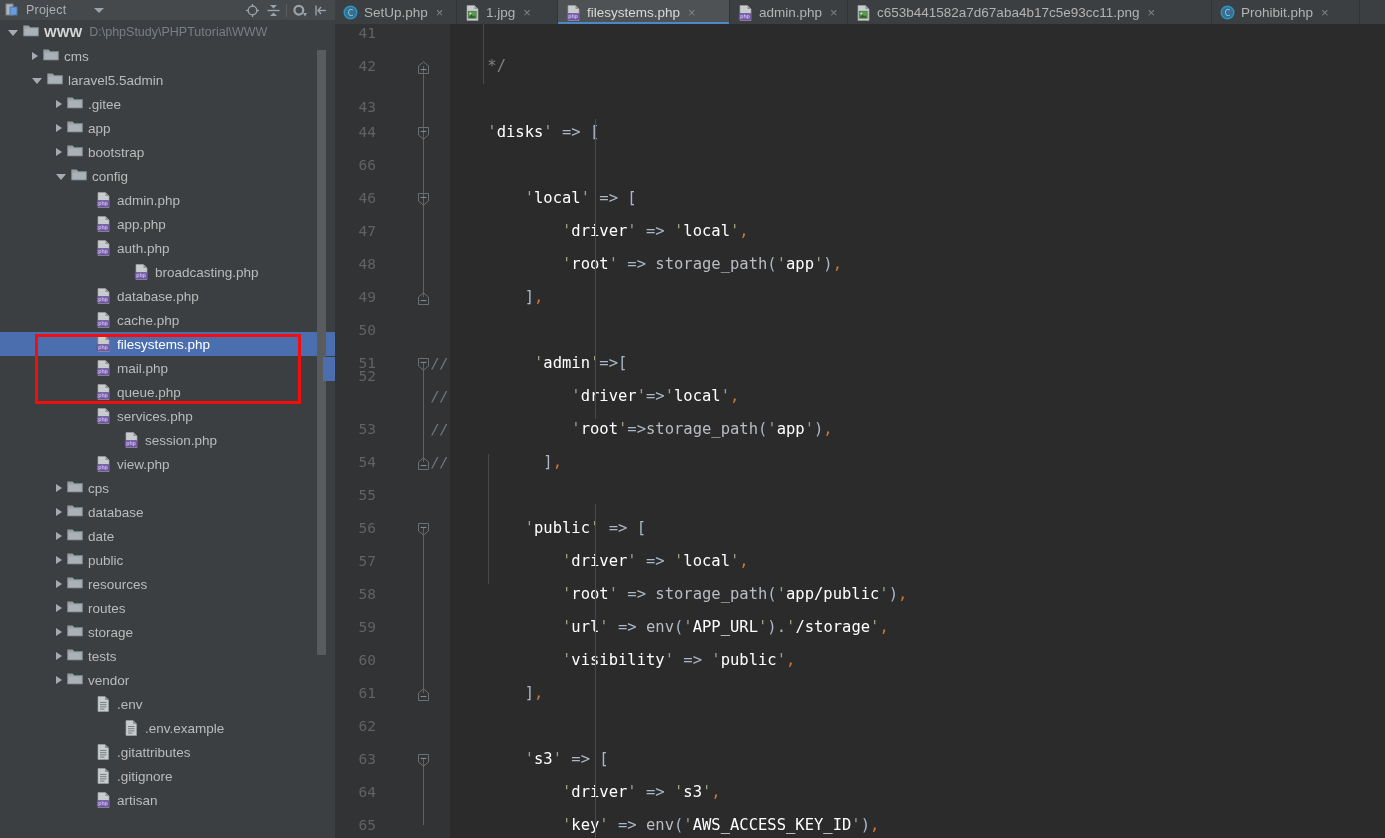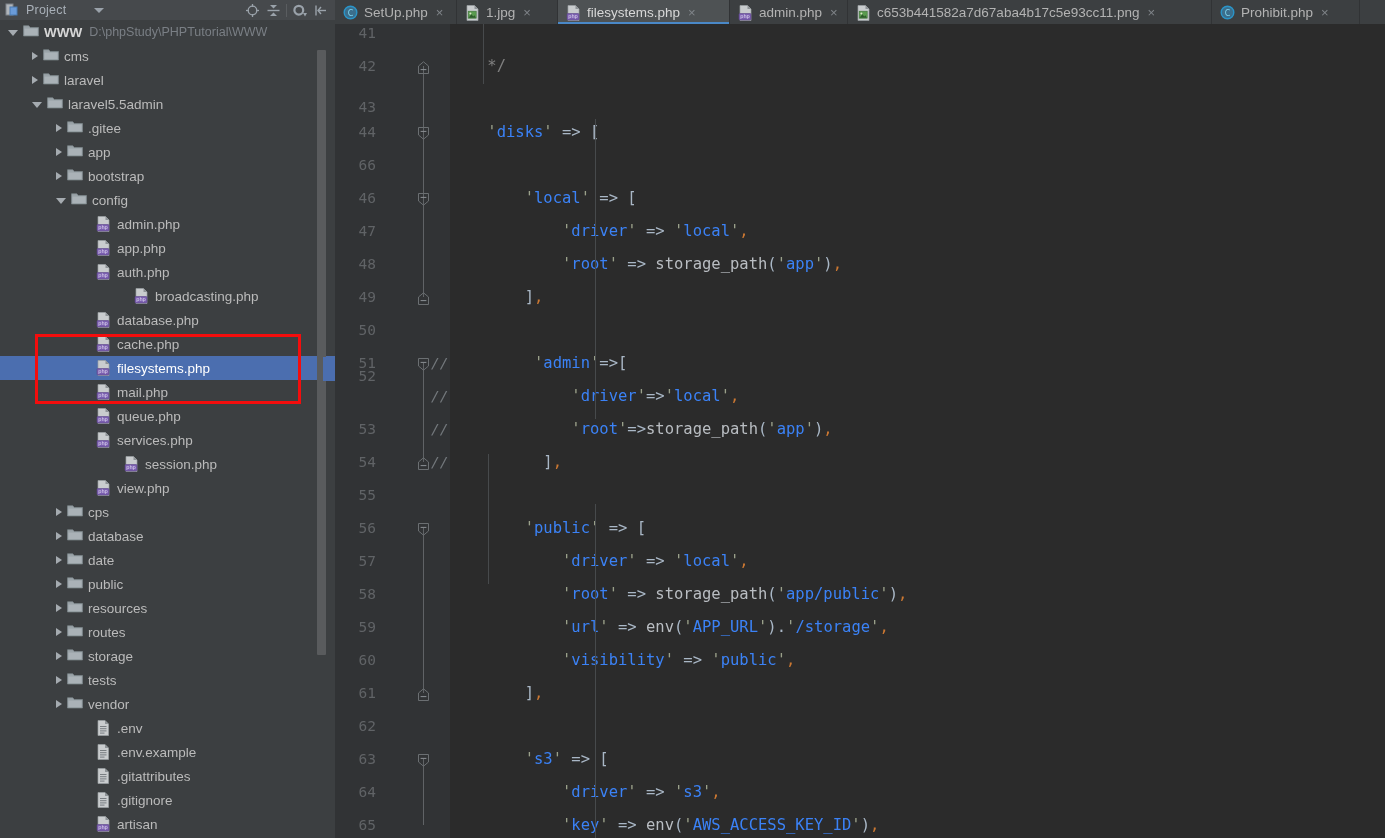--- a/index.html
+++ b/index.html
@@ -124,21 +124,21 @@
     font-family: "DejaVu Sans Mono", monospace; font-style: italic;
   }
   .iguide { position: absolute; width: 1px; background: #474a4c; }
 
   #code {
     position: absolute; left: 115px; top: 0; width: 935px; height: 814px;
     font-family: "DejaVu Sans Mono", monospace; font-size: 15.5px;
     white-space: pre;
   }
   .cline { position: absolute; left: 0; height: 33px; line-height: 33px; }
-  .s   { color: #3b82f6; }   
+  .s   { color: #ffffff; }   
   .q   { color: #9aa08a; }   
   .op  { color: #a9b7c6; }   
   .fn  { color: #b9bdc2; }   
   .pn  { color: #cc7832; }   
   .cm  { color: #808080; }   
   .br  { color: #a9b7c6; }
   .dot { color: #a9b7c6; }
 </style>
 </head>
 <body>
@@ -204,28 +204,20 @@
         </div>
         <div class="row" style="padding-left: 32px;">
           <span class="arrow "></span>
           <span class="ico"><svg width="16" height="13" viewBox="0 0 16 13">
               <path d="M0.5 2.5 L0.5 12 L15.5 12 L15.5 3.5 L7.2 3.5 L5.8 1.8 L0.5 1.8 Z" fill="#9aa3a8" stroke="#7d868b" stroke-width="0.7"></path>
               <rect x="1.5" y="4.6" width="13" height="6.6" fill="#aab2b7"></rect>
             </svg></span>
           <span class="rlabel">cms</span>
         </div>
         <div class="row" style="padding-left: 32px;">
-          <span class="arrow "></span>
-          <span class="ico"><svg width="16" height="13" viewBox="0 0 16 13">
-              <path d="M0.5 2.5 L0.5 12 L15.5 12 L15.5 3.5 L7.2 3.5 L5.8 1.8 L0.5 1.8 Z" fill="#9aa3a8" stroke="#7d868b" stroke-width="0.7"></path>
-              <rect x="1.5" y="4.6" width="13" height="6.6" fill="#aab2b7"></rect>
-            </svg></span>
-          <span class="rlabel">laravel</span>
-        </div>
-        <div class="row" style="padding-left: 32px;">
           <span class="arrow open"></span>
           <span class="ico"><svg width="16" height="13" viewBox="0 0 16 13">
               <path d="M0.5 2.5 L0.5 12 L15.5 12 L15.5 3.5 L7.2 3.5 L5.8 1.8 L0.5 1.8 Z" fill="#9aa3a8" stroke="#7d868b" stroke-width="0.7"></path>
               <rect x="1.5" y="4.6" width="13" height="6.6" fill="#aab2b7"></rect>
             </svg></span>
           <span class="rlabel">laravel5.5admin</span>
         </div>
         <div class="row" style="padding-left: 56px;">
           <span class="arrow "></span>
           <span class="ico"><svg width="16" height="13" viewBox="0 0 16 13">
@@ -455,21 +447,21 @@
           <span class="ico"><svg width="14" height="16" viewBox="0 0 14 16">
               <path d="M2 0.5 L9 0.5 L12.5 4 L12.5 15.5 L2 15.5 Z" fill="#c9ccce" stroke="#9ba0a3" stroke-width="0.7"></path>
               <path d="M9 0.5 L9 4 L12.5 4 Z" fill="#8d9296"></path>
               <line x1="4" y1="6.5" x2="10.5" y2="6.5" stroke="#6f7579" stroke-width="0.9"></line>
               <line x1="4" y1="8.7" x2="10.5" y2="8.7" stroke="#6f7579" stroke-width="0.9"></line>
               <line x1="4" y1="10.9" x2="10.5" y2="10.9" stroke="#6f7579" stroke-width="0.9"></line>
               <line x1="4" y1="13.1" x2="8.5" y2="13.1" stroke="#6f7579" stroke-width="0.9"></line>
             </svg></span>
           <span class="rlabel">.env</span>
         </div>
-        <div class="row" style="padding-left: 80px;">
+        <div class="row" style="padding-left: 108px;">
           <span class="arrow none"></span>
           <span class="ico"><svg width="14" height="16" viewBox="0 0 14 16">
               <path d="M2 0.5 L9 0.5 L12.5 4 L12.5 15.5 L2 15.5 Z" fill="#c9ccce" stroke="#9ba0a3" stroke-width="0.7"></path>
               <path d="M9 0.5 L9 4 L12.5 4 Z" fill="#8d9296"></path>
               <line x1="4" y1="6.5" x2="10.5" y2="6.5" stroke="#6f7579" stroke-width="0.9"></line>
               <line x1="4" y1="8.7" x2="10.5" y2="8.7" stroke="#6f7579" stroke-width="0.9"></line>
               <line x1="4" y1="10.9" x2="10.5" y2="10.9" stroke="#6f7579" stroke-width="0.9"></line>
               <line x1="4" y1="13.1" x2="8.5" y2="13.1" stroke="#6f7579" stroke-width="0.9"></line>
             </svg></span>
           <span class="rlabel">.env.example</span>

